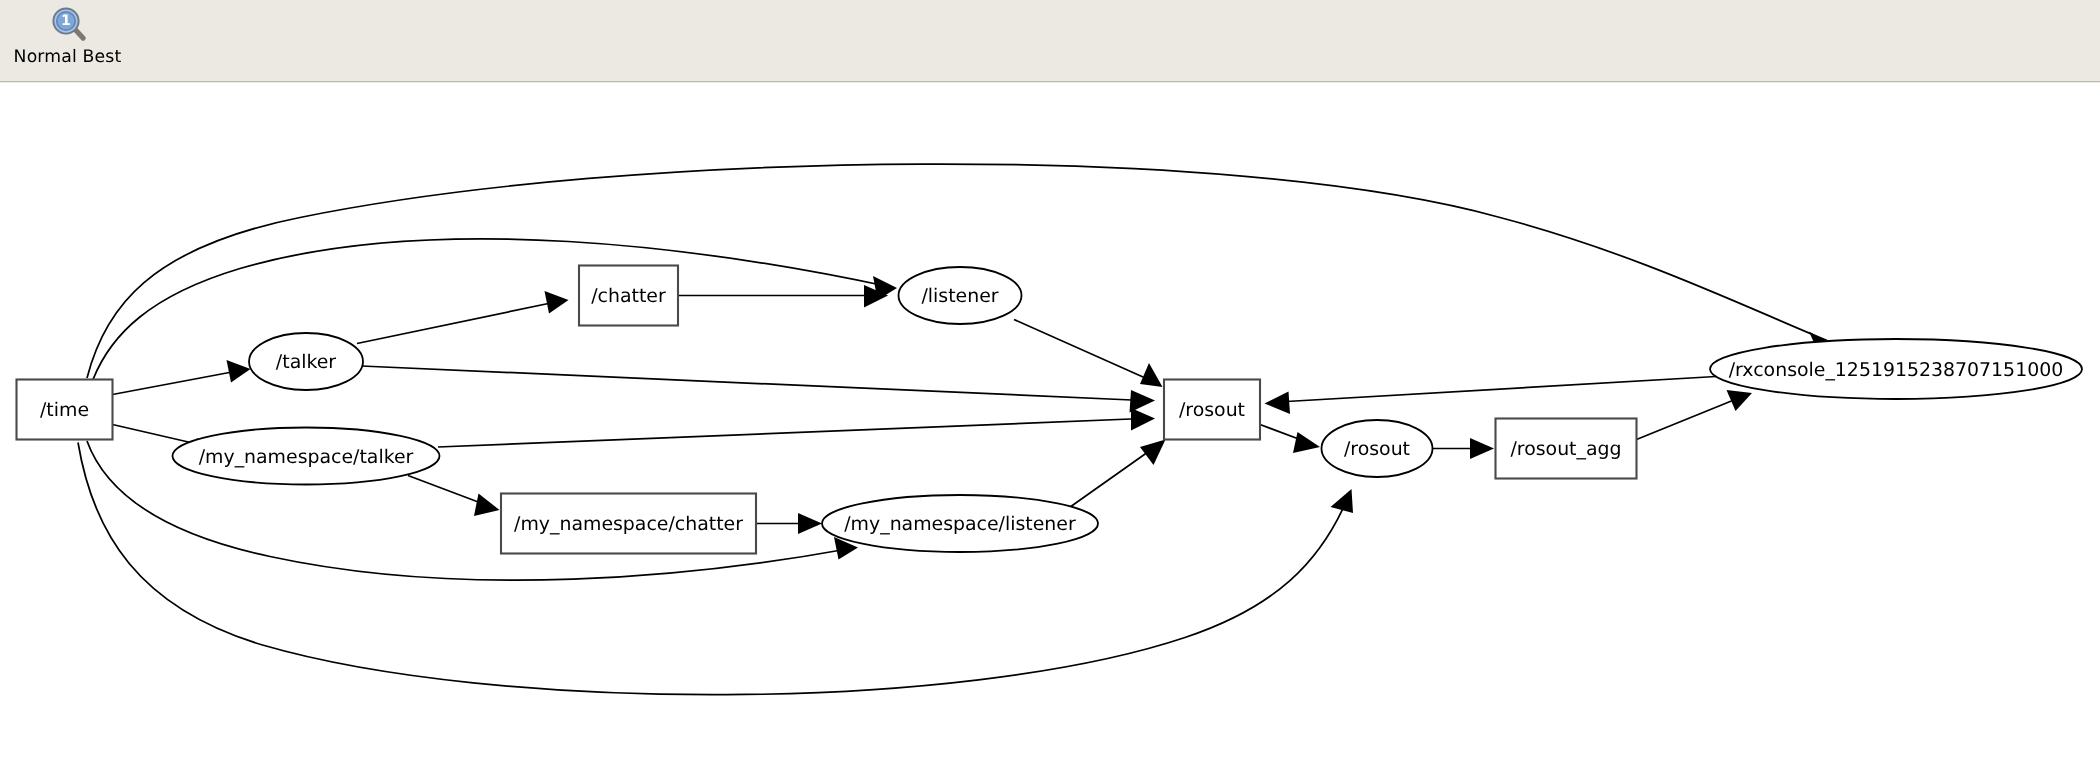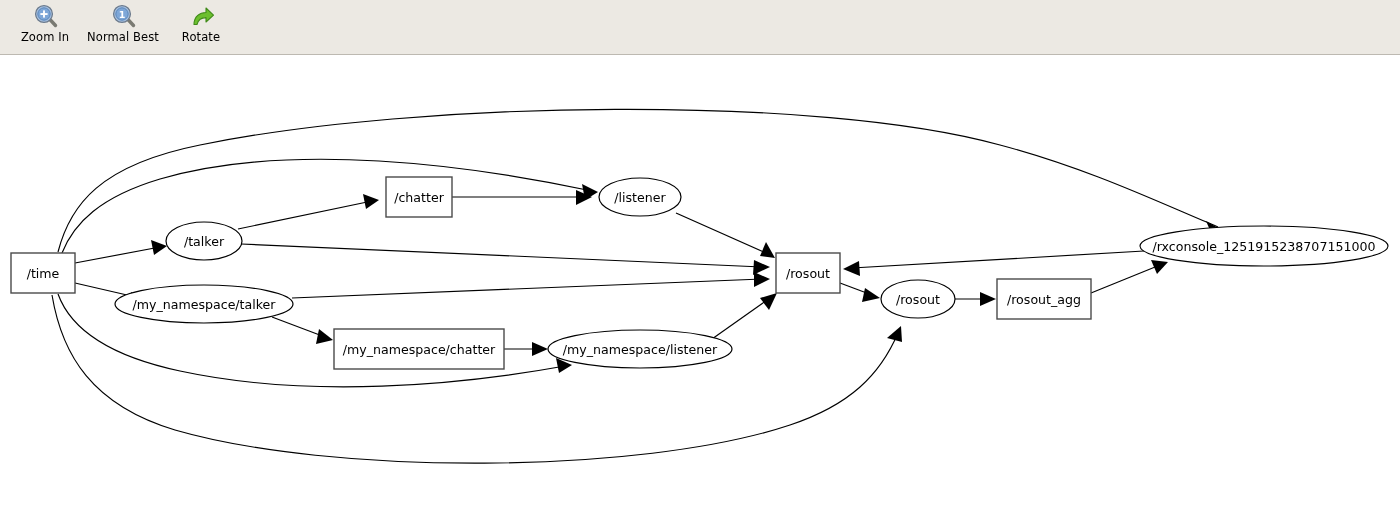--- a/index.html
+++ b/index.html
@@ -39,50 +39,33 @@
     font-size:12.6px;fill:#000000;text-anchor:middle;dominant-baseline:middle;
   }
 </style>
 </head>
 <body>
 
 <div id="app">
 
   <div id="toolbar">
 
-    <div class="tb-btn">
-      <svg class="tb-icon" viewBox="0 0 30 26">
-        <line x1="19.5" y1="16" x2="25.5" y2="22.5" stroke="#7a7a72" stroke-width="3.4" stroke-linecap="round"></line>
-        <circle cx="14" cy="11" r="8.4" fill="#a9c3e3" stroke="#6b7a8c" stroke-width="1.3"></circle>
-        <circle cx="14" cy="11" r="6.2" fill="#7ea7d8" stroke="#5b86b8" stroke-width="1"></circle>
-        <rect x="10.4" y="10.1" width="7.2" height="1.9" fill="#ffffff"></rect>
-        <rect x="13.05" y="7.4" width="1.9" height="7.2" fill="#ffffff"></rect>
-      </svg>
-      <span class="tb-label">Zoom In</span>
-    </div>
 
 
 
     <div class="tb-btn">
       <svg class="tb-icon" viewBox="0 0 30 26">
         <line x1="19.5" y1="16" x2="25.5" y2="22.5" stroke="#7a7a72" stroke-width="3.4" stroke-linecap="round"></line>
         <circle cx="14" cy="11" r="8.4" fill="#a9c3e3" stroke="#6b7a8c" stroke-width="1.3"></circle>
         <circle cx="14" cy="11" r="6.2" fill="#7ea7d8" stroke="#5b86b8" stroke-width="1"></circle>
         <text x="14" y="11.2" font-family="DejaVu Sans, sans-serif" font-size="9.5" font-weight="bold" fill="#ffffff" text-anchor="middle" dominant-baseline="central">1</text>
       </svg>
       <span class="tb-label">Normal Best</span>
     </div>
 
-    <div class="tb-btn">
-      <svg class="tb-icon" viewBox="0 0 30 26">
-        <path d="M8 21.5 C8 13 14 9.5 20 9.5 L20 5 L27.5 12.2 L20 19 L20 14.6
-                 C15.5 14.6 12.2 16.6 11 21.5 Z" fill="#6cbf2e" stroke="#3f8a18" stroke-width="1.1" stroke-linejoin="round"></path>
-      </svg>
-      <span class="tb-label">Rotate</span>
-    </div>
 
   </div>
 
   <div id="graph">
     <svg width="1400" height="457" viewBox="0 0 1400 457">
 
       <g>
 
         <g>
           <path class="gedge" d="M 58 197 C 70 150 100 110 200 90 C 420 45 820 40 1000 90

